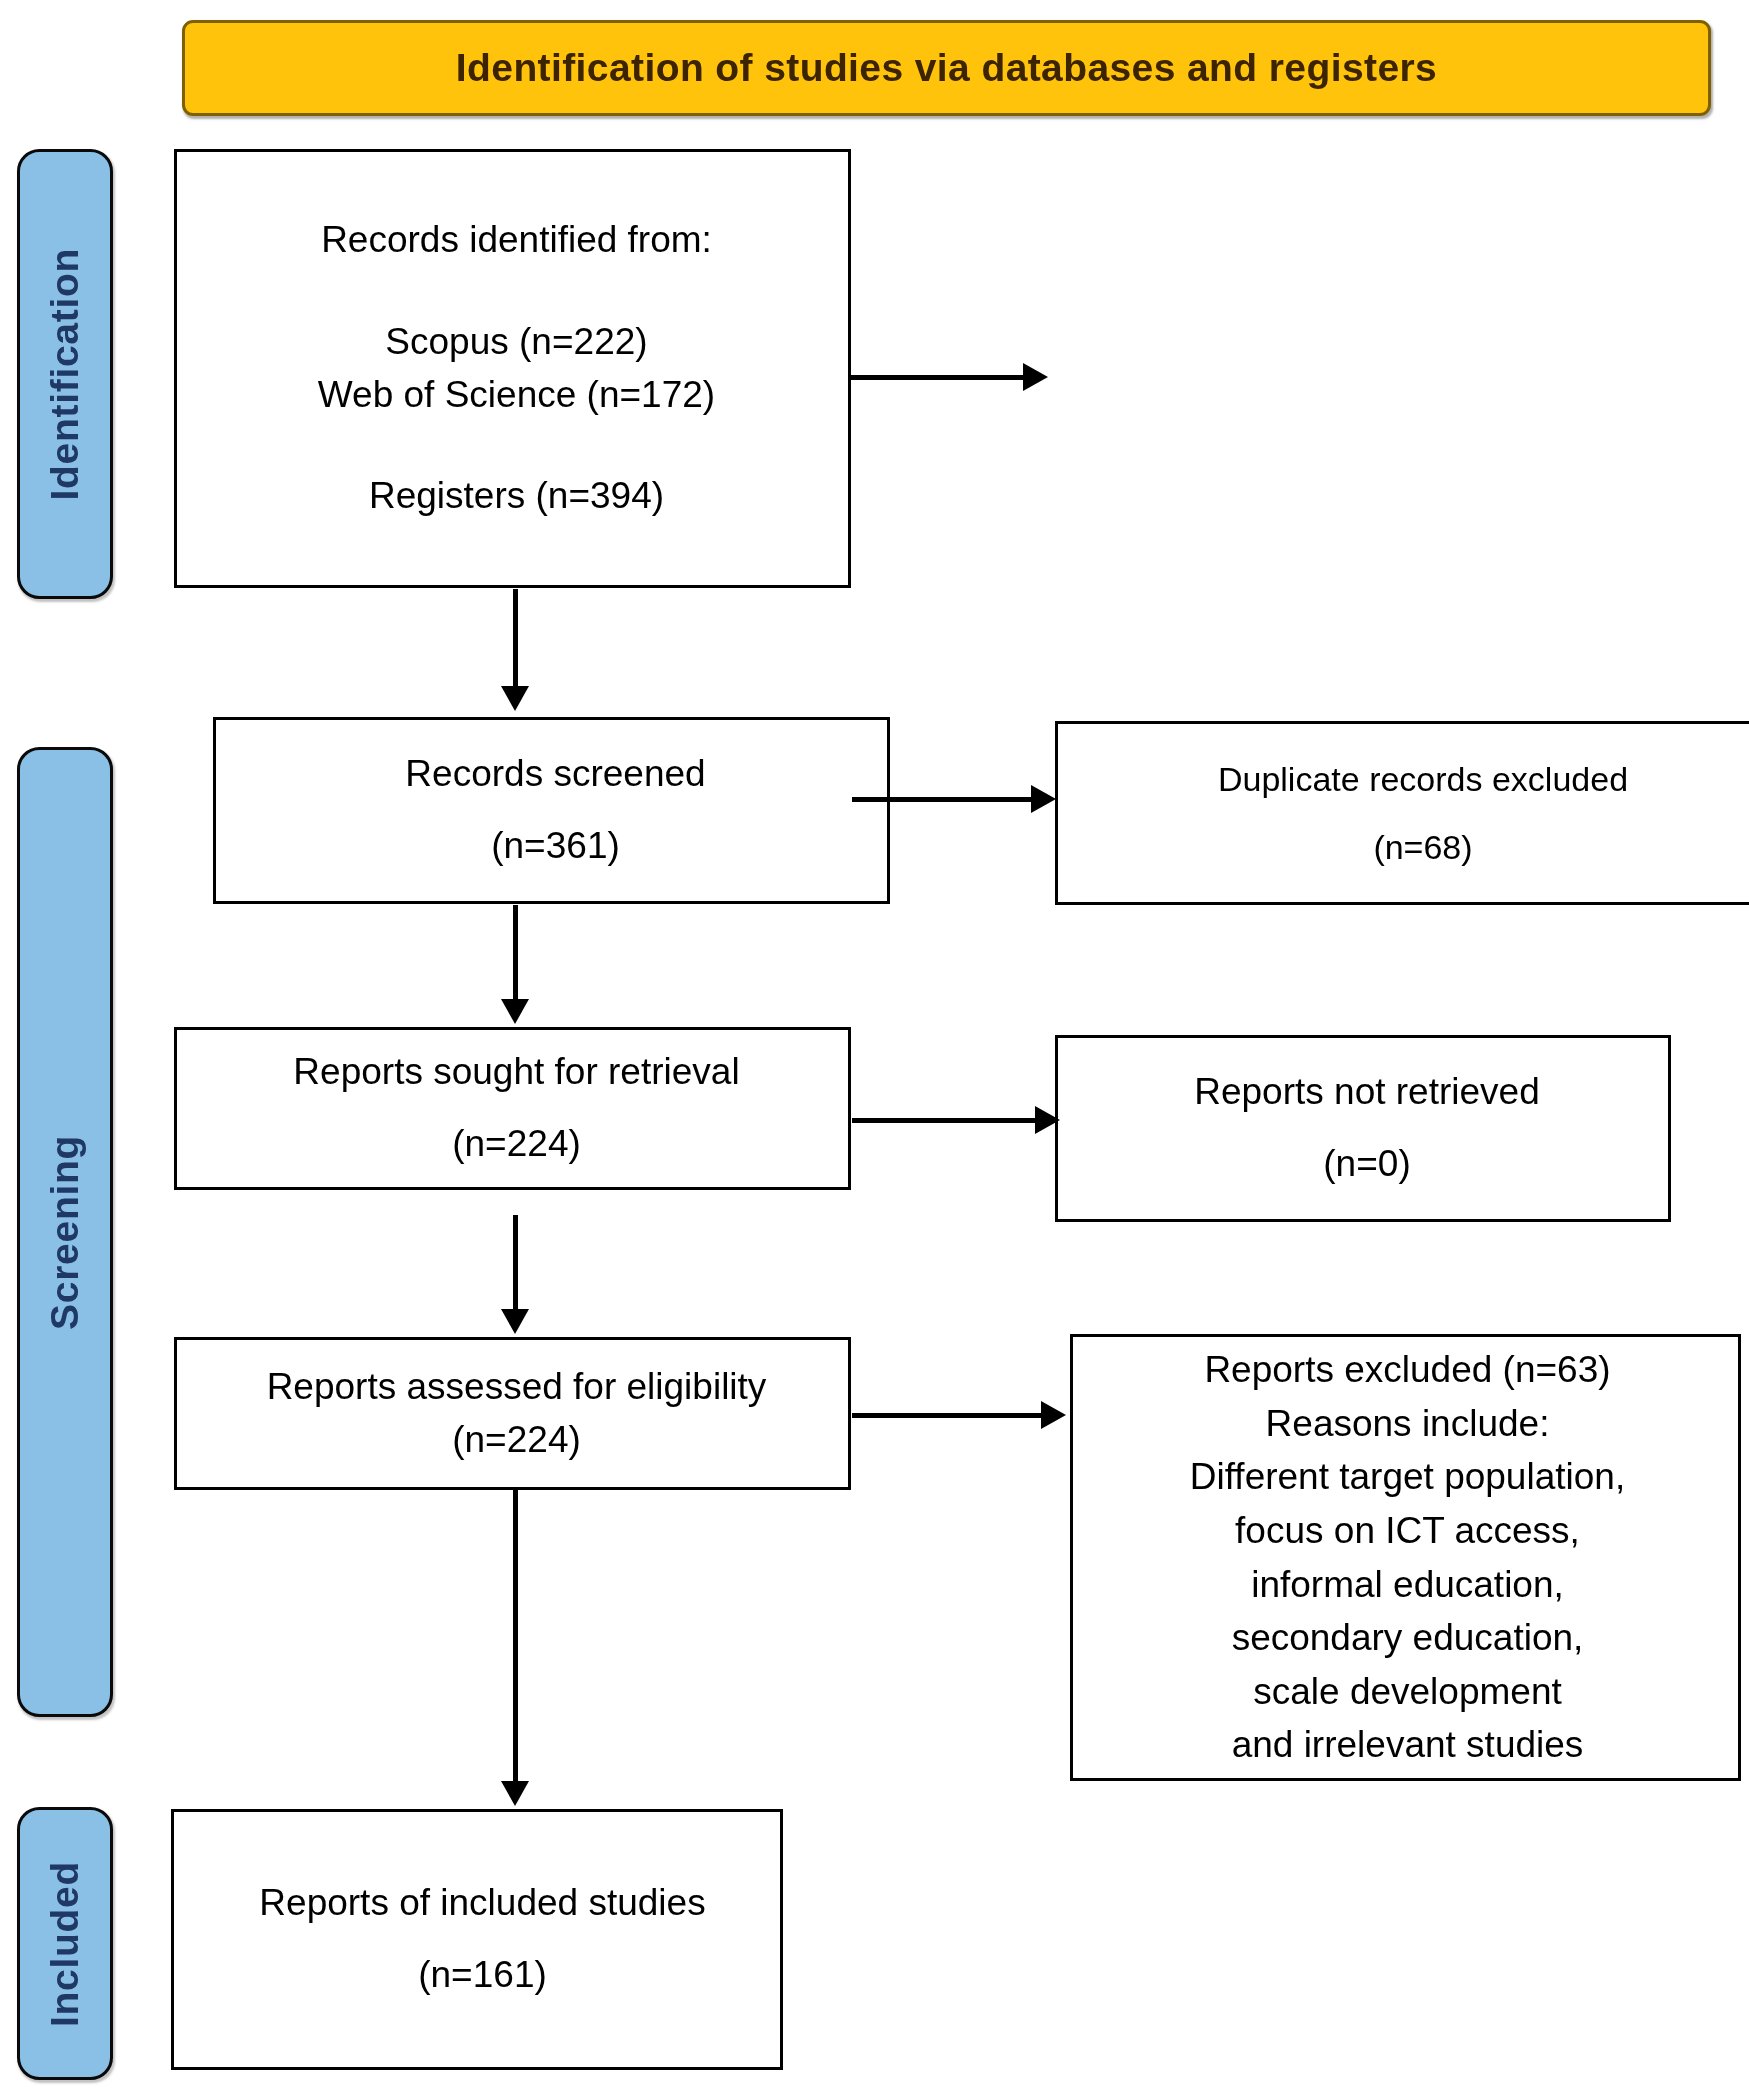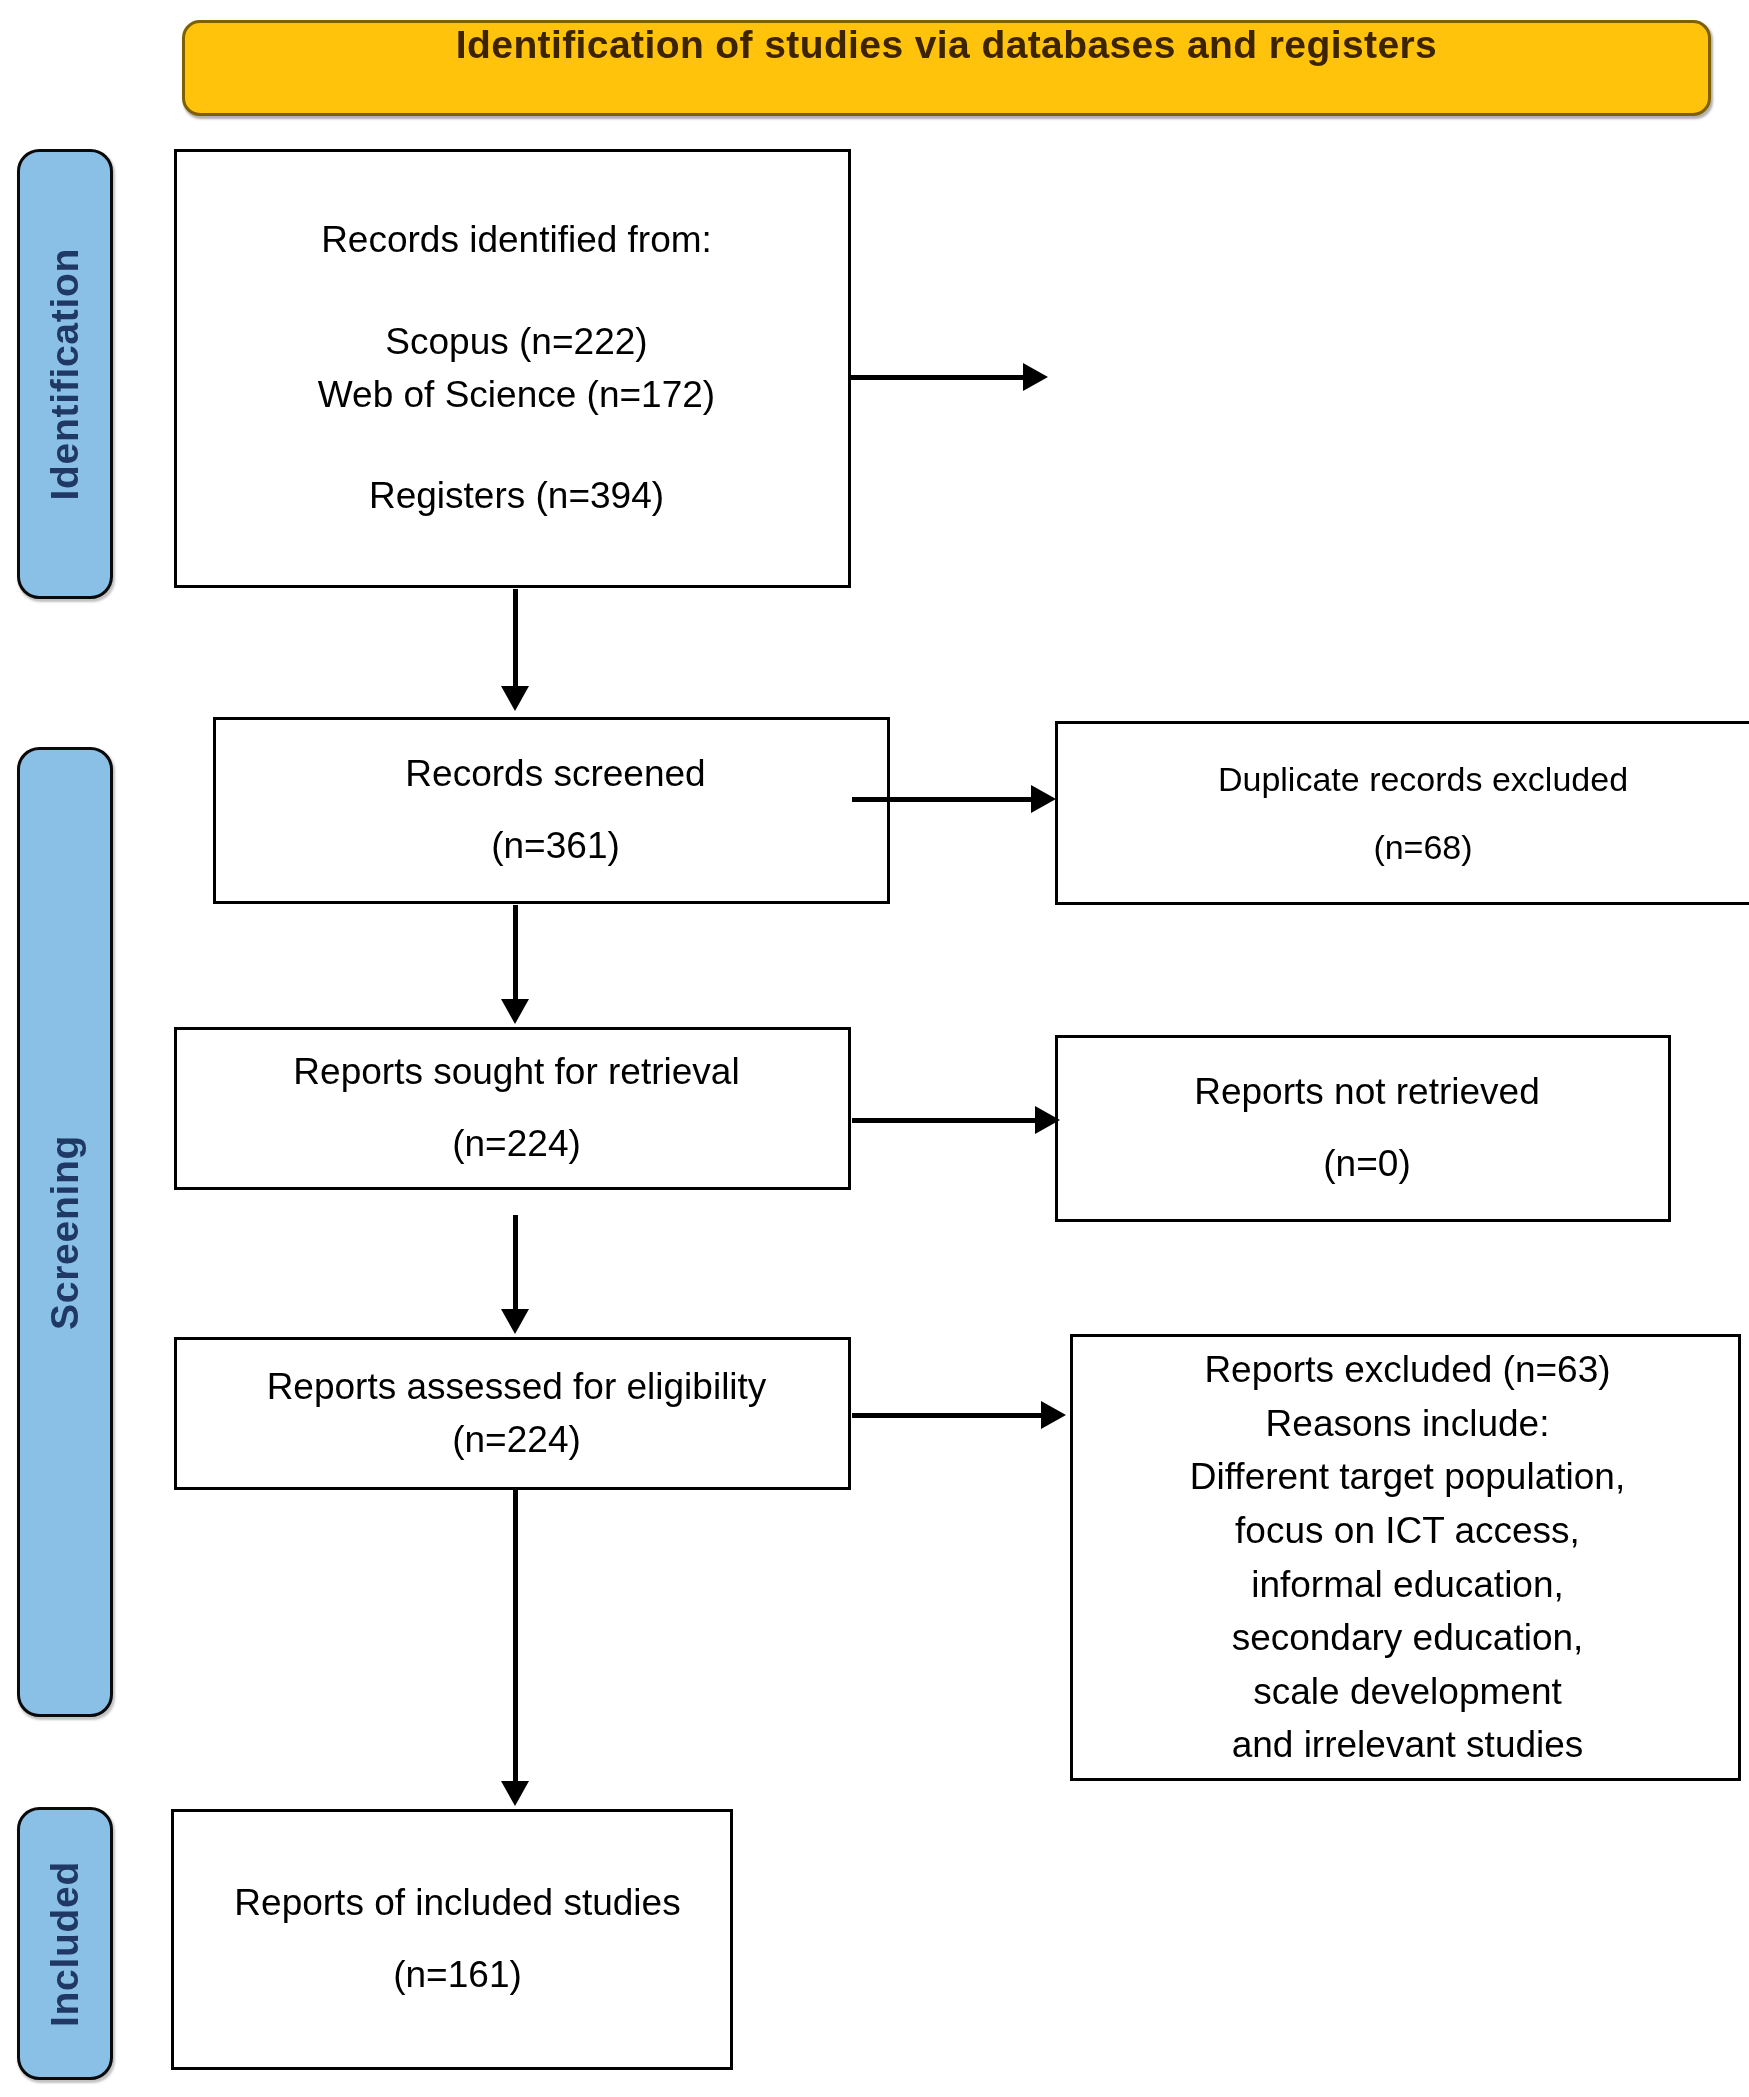--- a/index.html
+++ b/index.html
@@ -18,23 +18,23 @@
   }
 
   
   .banner {
     position: absolute;
     left: 182px; top: 20px;
     width: 1529px; height: 96px;
     box-sizing: border-box;
     background: var(--banner_fill, #FFC30B);
     border: 3.7px solid var(--banner_border, #7F6000);
-    border-radius: 18px;
+    border-radius: 11px;
     display: flex;
-    align-items: flex-start;
+    align-items: center;
     justify-content: center;
     box-shadow: 1.5px 2.2px 2.2px rgba(80,80,80,0.45);
   }
   .banner-text {
     font-size: 39px;
     font-weight: bold;
     color: var(--banner_text, #3D2400);
     letter-spacing: 0.4px;
     white-space: nowrap;
   }
@@ -85,21 +85,21 @@
   .spacer { height: 49px; }
 
   #box-records-identified { left: 174px;  top: 149px;  width: 677px; height: 439px; }
   #box-records-removed    { left: 1055px; top: 149px;  width: 676px; height: 441px; padding-right: 112px; line-height: 1.55; }
   #box-records-screened   { left: 174px;  top: 717px;  width: 677px; height: 187px; margin-left: 39px; }
   #box-duplicates         { left: 1055px; top: 721px;  width: 728px; height: 184px; font-size: 34px; }
   #box-reports-sought     { left: 174px;  top: 1027px; width: 677px; height: 163px; }
   #box-not-retrieved      { left: 1055px; top: 1035px; width: 616px; height: 187px; }
   #box-reports-assessed   { left: 174px;  top: 1337px; width: 677px; height: 153px; }
   #box-reports-excluded   { left: 1070px; top: 1334px; width: 671px; height: 447px; line-height: 1.45; padding-left: 30px; }
-  #box-reports-included   { left: 171px;  top: 1809px; width: 562px; height: 261px; padding-left: 37px; }
+  #box-reports-included   { left: 171px;  top: 1809px; width: 612px; height: 261px; padding-left: 37px; }
 
   .italic { font-style: italic; }
 
   
   .h-line {
     position: absolute;
     height: 5.2px;
     background: var(--arrow, #000);
   }
   .v-line {

